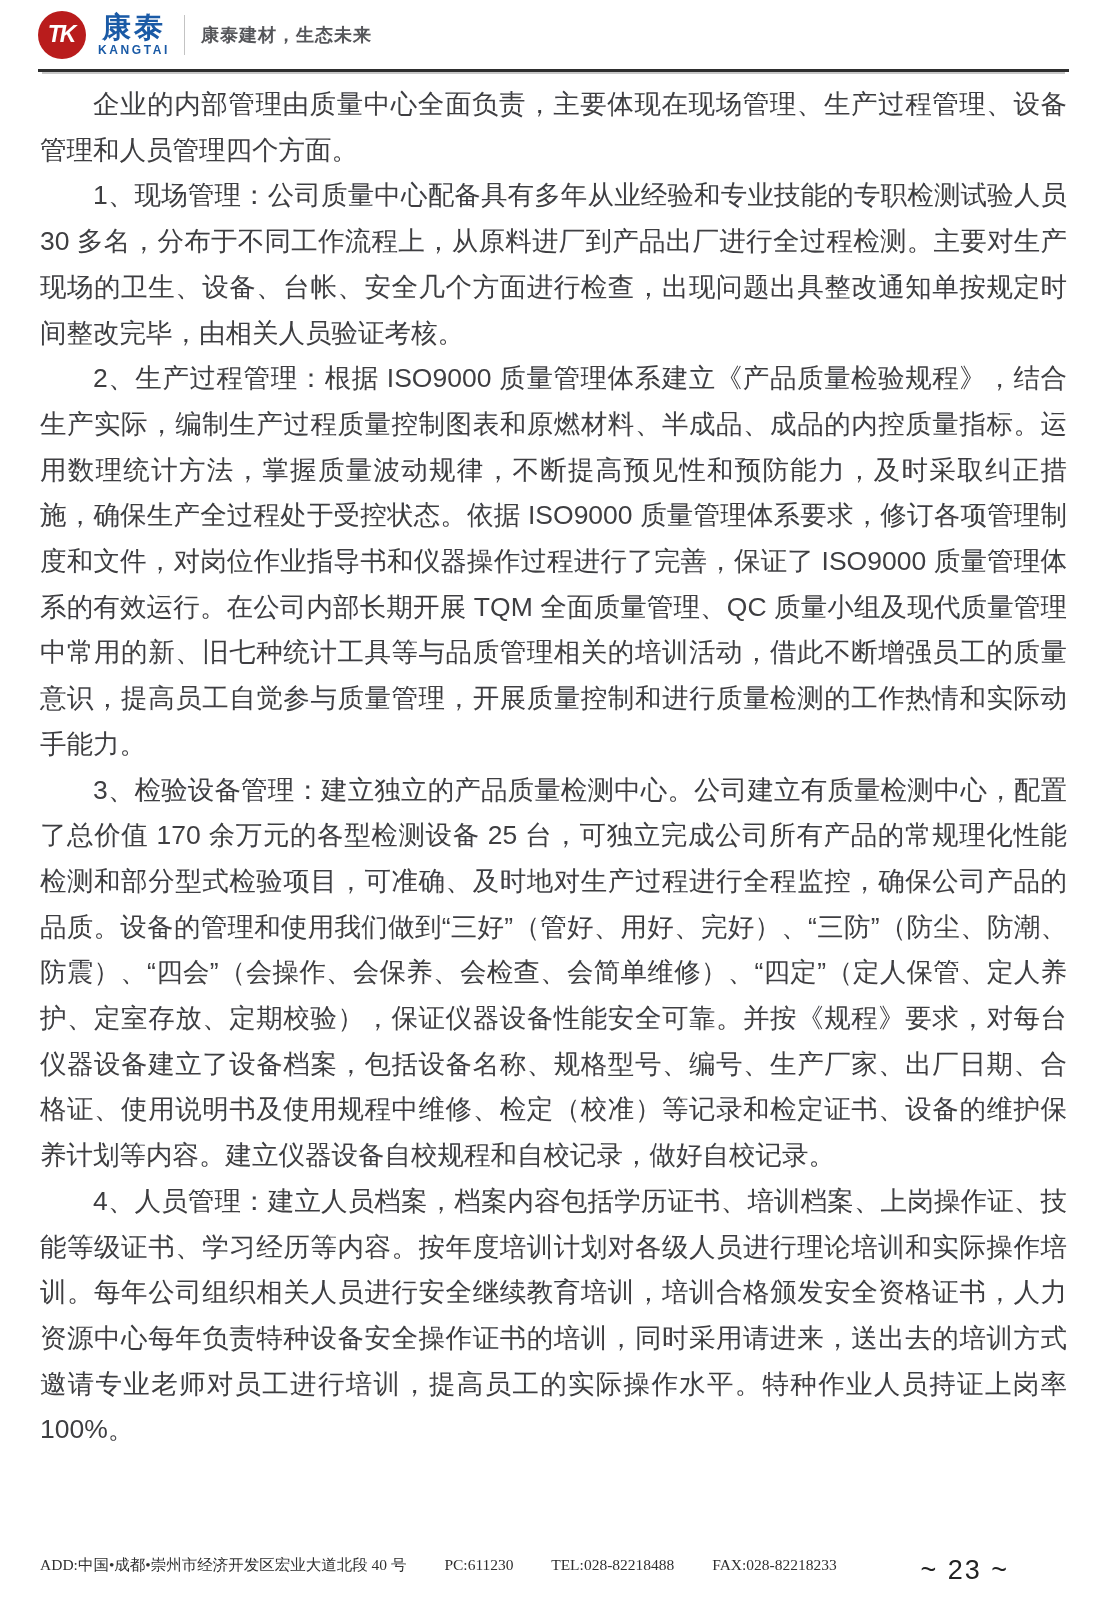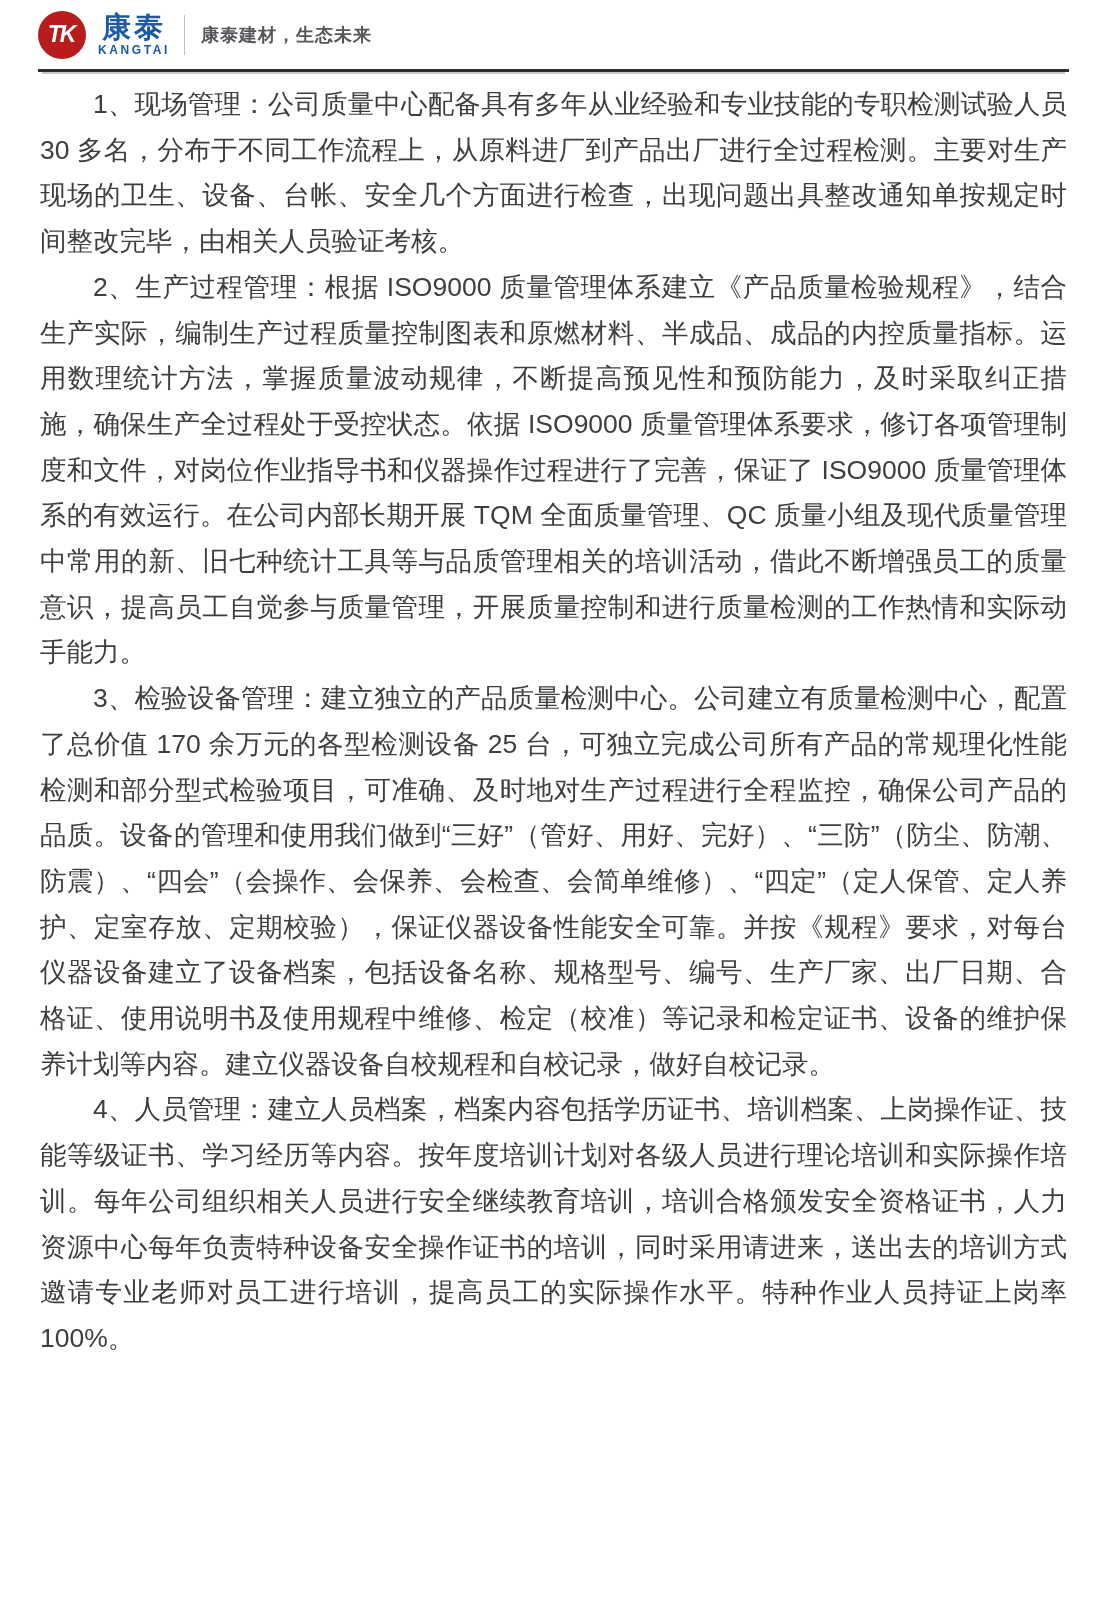--- a/index.html
+++ b/index.html
@@ -98,20 +98,30 @@
       <div class="brand-block">
         <span class="brand-cn">康泰</span>
         <span class="brand-en">KANGTAI</span>
       </div>
       <div class="logo-divider"></div>
       <div class="slogan">康泰建材，生态未来</div>
     </div>
   </div>
 
   <div class="content">
+    <p class="doc-paragraph">企业的内部管理由质量中心全面负责，主要体现在现场管理、生产过程管理、设备管理和人员管理四个方面。</p>
     <p class="doc-paragraph">1、现场管理：公司质量中心配备具有多年从业经验和专业技能的专职检测试验人员 30 多名，分布于不同工作流程上，从原料进厂到产品出厂进行全过程检测。主要对生产现场的卫生、设备、台帐、安全几个方面进行检查，出现问题出具整改通知单按规定时间整改完毕，由相关人员验证考核。</p>
     <p class="doc-paragraph">2、生产过程管理：根据 ISO9000 质量管理体系建立《产品质量检验规程》，结合生产实际，编制生产过程质量控制图表和原燃材料、半成品、成品的内控质量指标。运用数理统计方法，掌握质量波动规律，不断提高预见性和预防能力，及时采取纠正措施，确保生产全过程处于受控状态。依据 ISO9000 质量管理体系要求，修订各项管理制度和文件，对岗位作业指导书和仪器操作过程进行了完善，保证了 ISO9000 质量管理体系的有效运行。在公司内部长期开展 TQM 全面质量管理、QC 质量小组及现代质量管理中常用的新、旧七种统计工具等与品质管理相关的培训活动，借此不断增强员工的质量意识，提高员工自觉参与质量管理，开展质量控制和进行质量检测的工作热情和实际动手能力。</p>
     <p class="doc-paragraph">3、检验设备管理：建立独立的产品质量检测中心。公司建立有质量检测中心，配置了总价值 170 余万元的各型检测设备 25 台，可独立完成公司所有产品的常规理化性能检测和部分型式检验项目，可准确、及时地对生产过程进行全程监控，确保公司产品的品质。设备的管理和使用我们做到“三好”（管好、用好、完好）、“三防”（防尘、防潮、防震）、“四会”（会操作、会保养、会检查、会简单维修）、“四定”（定人保管、定人养护、定室存放、定期校验），保证仪器设备性能安全可靠。并按《规程》要求，对每台仪器设备建立了设备档案，包括设备名称、规格型号、编号、生产厂家、出厂日期、合格证、使用说明书及使用规程中维修、检定（校准）等记录和检定证书、设备的维护保养计划等内容。建立仪器设备自校规程和自校记录，做好自校记录。</p>
     <p class="doc-paragraph">4、人员管理：建立人员档案，档案内容包括学历证书、培训档案、上岗操作证、技能等级证书、学习经历等内容。按年度培训计划对各级人员进行理论培训和实际操作培训。每年公司组织相关人员进行安全继续教育培训，培训合格颁发安全资格证书，人力资源中心每年负责特种设备安全操作证书的培训，同时采用请进来，送出去的培训方式邀请专业老师对员工进行培训，提高员工的实际操作水平。特种作业人员持证上岗率 100%。</p>
   </div>
 
+  <div class="footer">
+    <div class="footer-contact">
+      <span>ADD:中国•成都•崇州市经济开发区宏业大道北段 40 号</span>
+      <span>PC:611230</span>
+      <span>TEL:028-82218488</span>
+      <span>FAX:028-82218233</span>
+    </div>
+    <div class="page-number">~ 23 ~</div>
+  </div>
 
 </div>
 
 </body></html>

